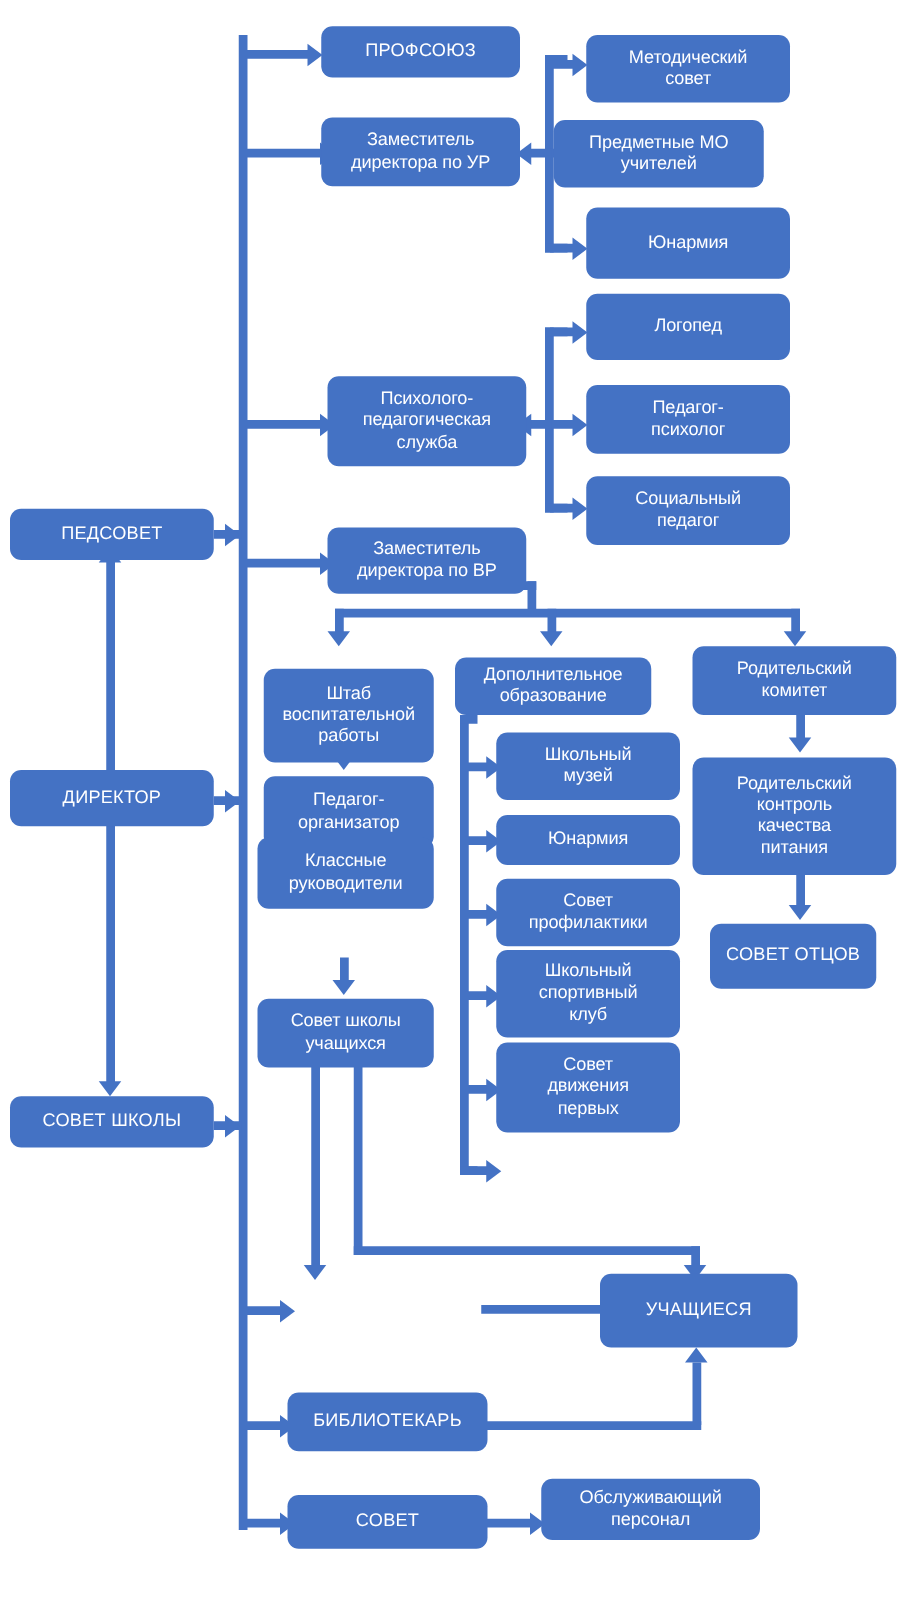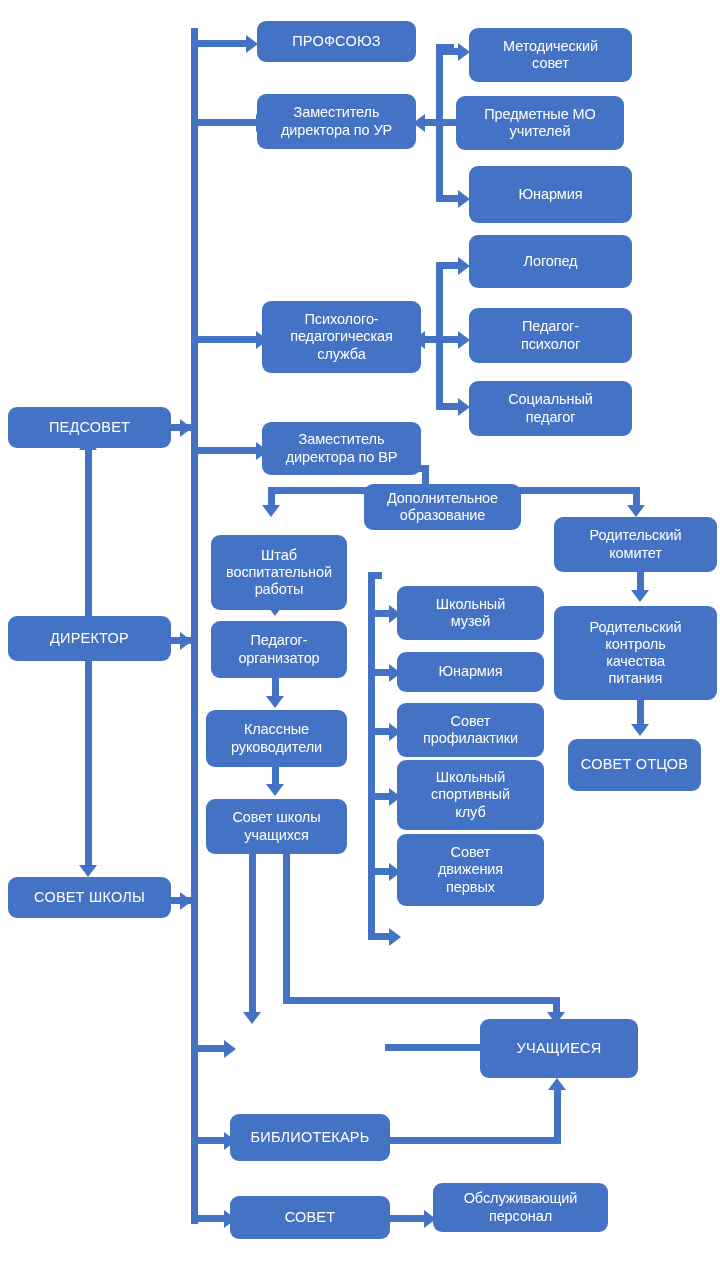--- a/index.html
+++ b/index.html
@@ -215,41 +215,41 @@
   <div class="node" style="left:257px; top:94px; width:159px; height:55px;">Заместитель
 директора по УР</div>
   <div class="node" style="left:262px; top:301px; width:159px; height:72px;">Психолого-
 педагогическая
 служба</div>
   <div class="node" style="left:262px; top:422px; width:159px; height:53px;">Заместитель
 директора по ВР</div>
 
   <div class="node" style="left:469px; top:28px; width:163px; height:54px;">Методический
 совет</div>
-  <div class="node" style="left:456px; top:96px; width:168px; height:54px;">Предметные МО
+  <div class="node" style="left:443px; top:96px; width:168px; height:54px;">Предметные МО
 учителей</div>
   <div class="node" style="left:469px; top:166px; width:163px; height:57px;">Юнармия</div>
 
   <div class="node" style="left:469px; top:235px; width:163px; height:53px;">Логопед</div>
   <div class="node" style="left:469px; top:308px; width:163px; height:55px;">Педагог-
 психолог</div>
   <div class="node" style="left:469px; top:381px; width:163px; height:55px;">Социальный
 педагог</div>
 
   <div class="node" style="left:211px; top:511px; width:136px; height:75px;margin-top:24px;">Штаб
 воспитательной
 работы</div>
   <div class="node" style="left:211px; top:621px; width:136px; height:57px;">Педагог-
 организатор</div>
-  <div class="node" style="left:206px; top:710px; width:141px; height:57px;">Классные
+  <div class="node" style="left:206px; top:670px; width:141px; height:57px;">Классные
 руководители</div>
   <div class="node" style="left:206px; top:799px; width:141px; height:55px;">Совет школы
 учащихся</div>
 
-  <div class="node" style="left:364px; top:484px; width:157px; height:46px;">Дополнительное
+  <div class="node" style="left:364px; top:526px; width:157px; height:46px;">Дополнительное
 образование</div>
   <div class="node" style="left:397px; top:586px; width:147px; height:54px;">Школьный
 музей</div>
   <div class="node" style="left:397px; top:652px; width:147px; height:40px;">Юнармия</div>
   <div class="node" style="left:397px; top:703px; width:147px; height:54px;">Совет
 профилактики</div>
   <div class="node" style="left:397px; top:760px; width:147px; height:70px;">Школьный
 спортивный
 клуб</div>
   <div class="node" style="left:397px; top:834px; width:147px; height:72px;">Совет

